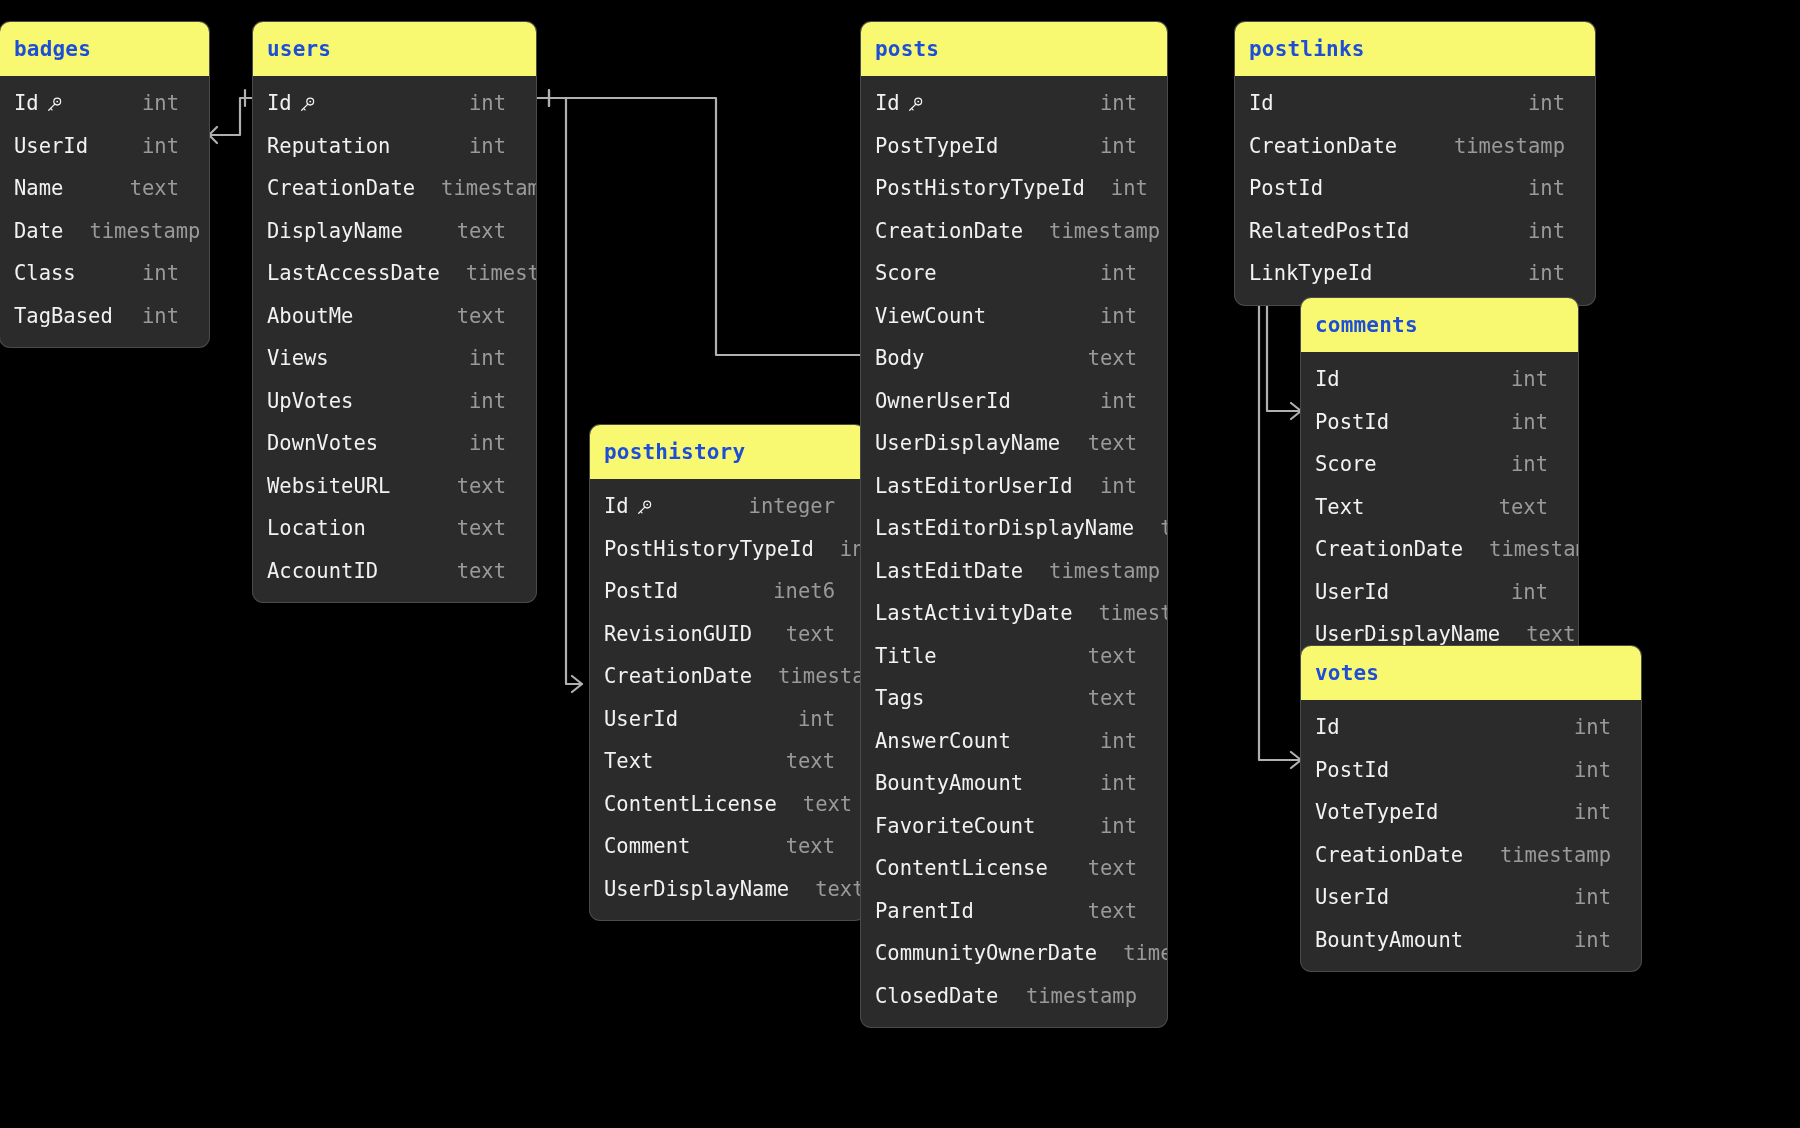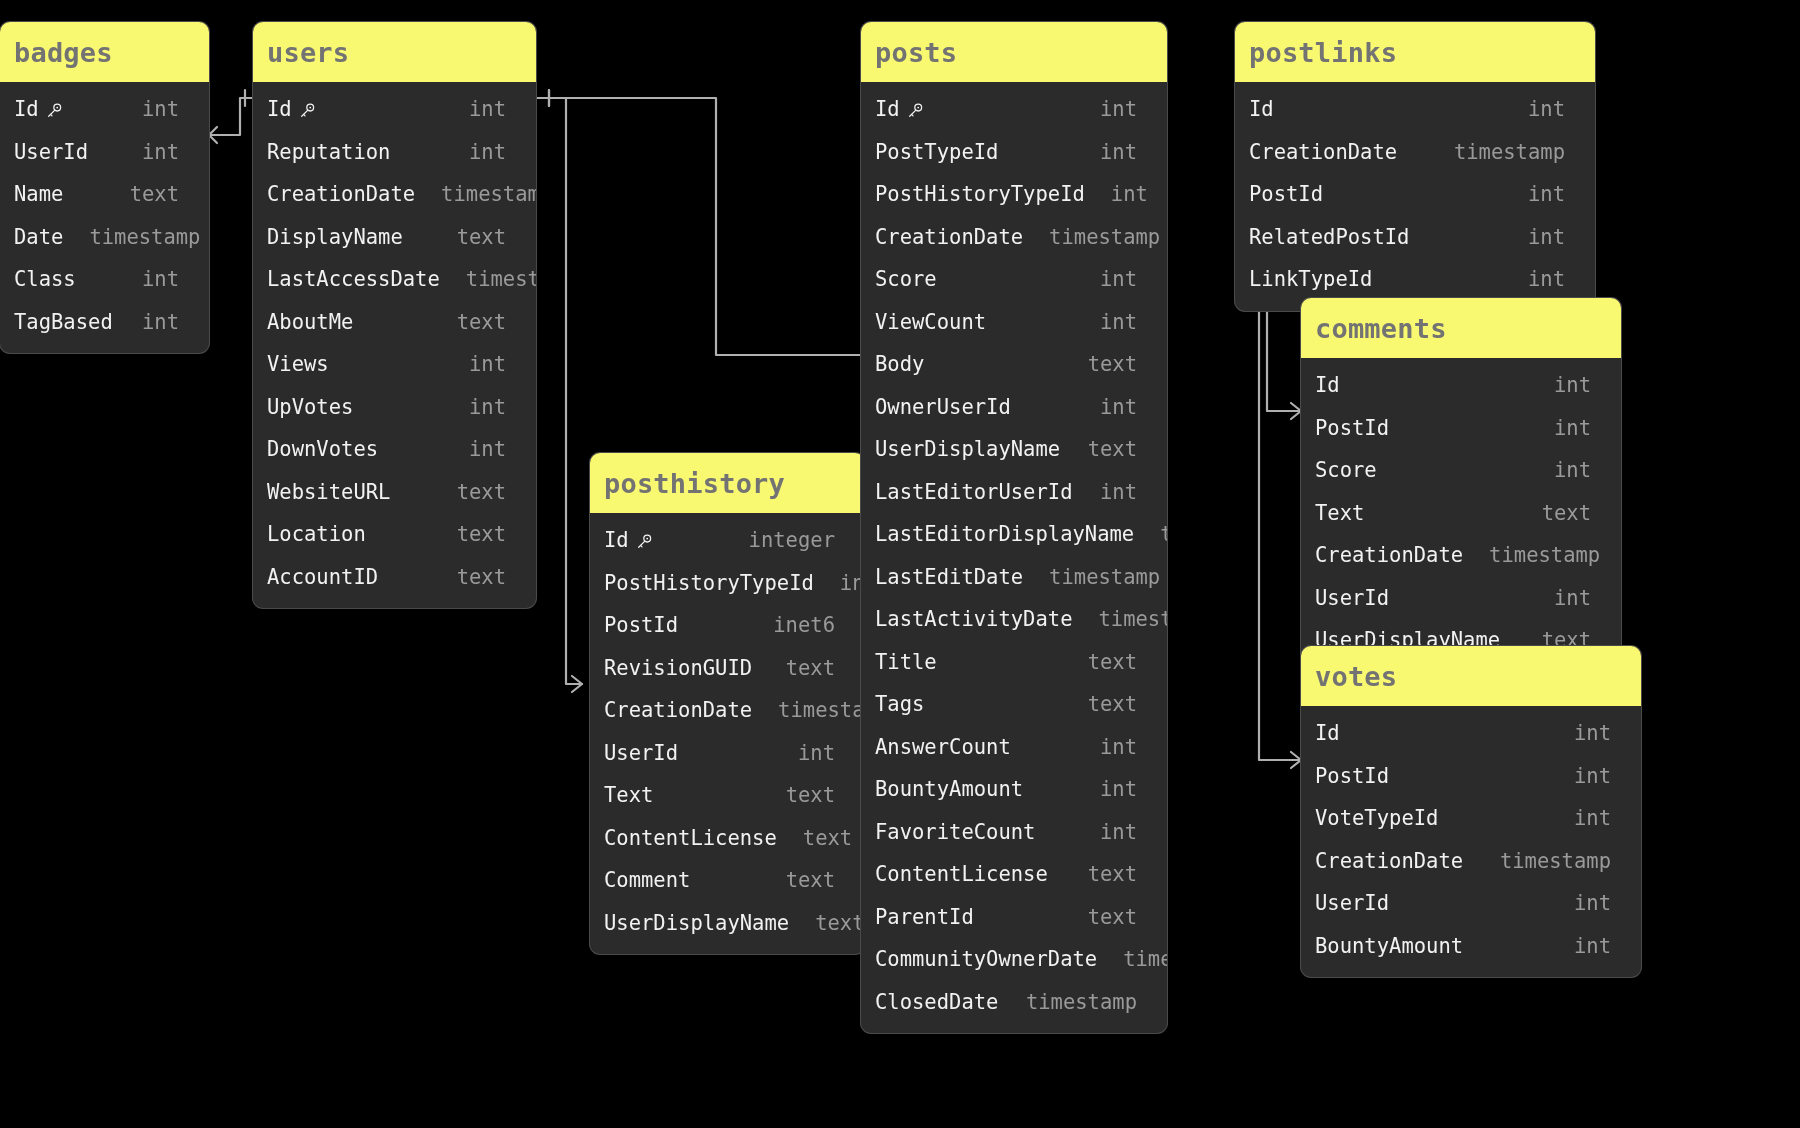--- a/index.html
+++ b/index.html
@@ -28,23 +28,23 @@
   .table-node {
     position: absolute;
     background: #2b2b2b;
     border-radius: 10px;
     z-index: 2;
     box-shadow: 0 0 0 1px #4a4a4a;
     overflow: hidden;
   }
   .table-header {
     background: #f9f871;
-    color: #737373;
+    color: #1d4ed8;
     font-weight: bold;
-    font-size: 27px;
+    font-size: 21px;
     line-height: 1;
     padding: 17px 14px 16px 14px;
     letter-spacing: 0.2px;
     font-family: "DejaVu Sans Mono", monospace;
   }
   .table-body {
     padding: 6px 16px 10px 0;
   }
   .field-row {
     display: flex;
@@ -272,21 +272,21 @@
           <span class="field-type">text</span>
         </div>
         <div class="field-row">
           <span class="field-name">
             <span>AccountID</span>
           </span>
           <span class="field-type">text</span>
         </div>
       </div>
     </div>
-    <div class="table-node" style="left: 590px; top: 425px; width: 275px; margin-top: 28px;">
+    <div class="table-node" style="left: 590px; top: 425px; width: 275px;">
       <div class="table-header">posthistory</div>
       <div class="table-body">
         <div class="field-row">
           <span class="field-name">
             <span>Id</span>
             <span class="key-icon">
               <svg viewBox="0 0 20 20" width="17" height="17" aria-hidden="true">
                 <g fill="none" stroke="#f2f2f2" stroke-width="1.5" stroke-linecap="round">
                   <circle cx="13.2" cy="6.6" r="4.0"></circle>
                   <circle cx="13.2" cy="6.6" r="1.1" fill="#f2f2f2" stroke="none"></circle>
@@ -529,21 +529,21 @@
           <span class="field-type">int</span>
         </div>
         <div class="field-row">
           <span class="field-name">
             <span>LinkTypeId</span>
           </span>
           <span class="field-type">int</span>
         </div>
       </div>
     </div>
-    <div class="table-node" style="left: 1301px; top: 298px; width: 320px;">
+    <div class="table-node" style="left: 1301px; top: 298px; width: 277px;">
       <div class="table-header">comments</div>
       <div class="table-body">
         <div class="field-row">
           <span class="field-name">
             <span>Id</span>
           </span>
           <span class="field-type">int</span>
         </div>
         <div class="field-row">
           <span class="field-name">

